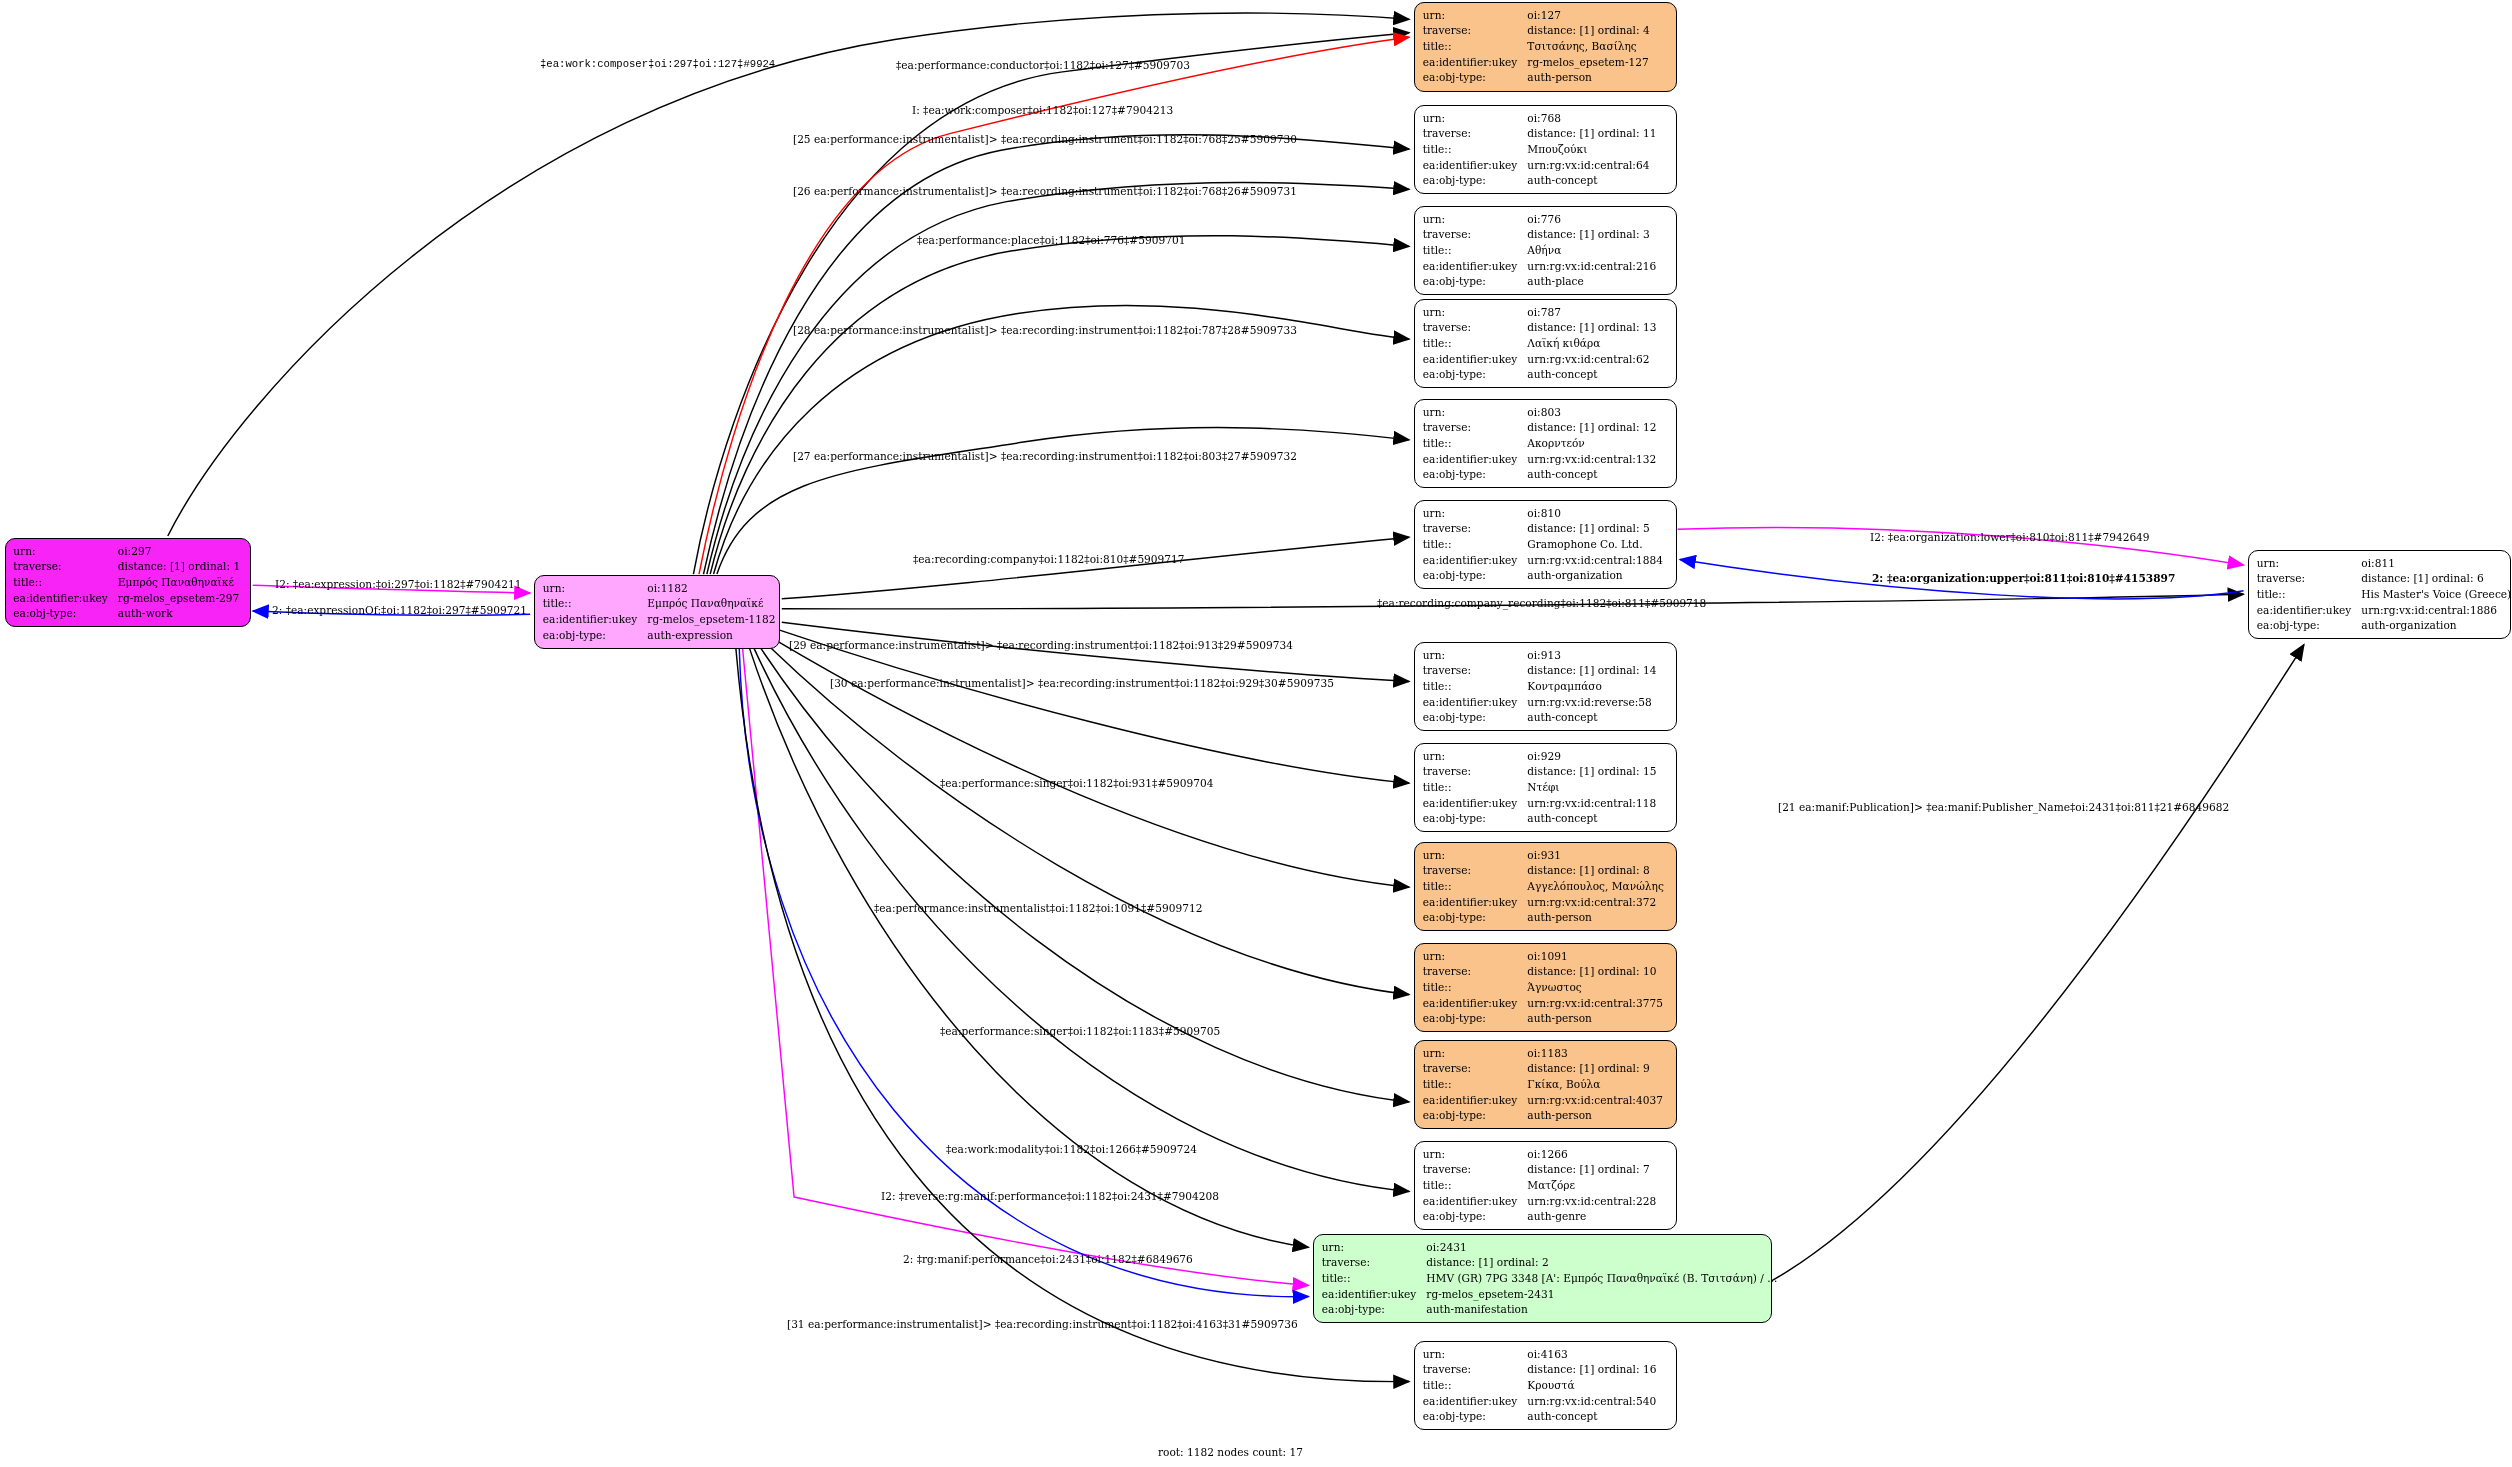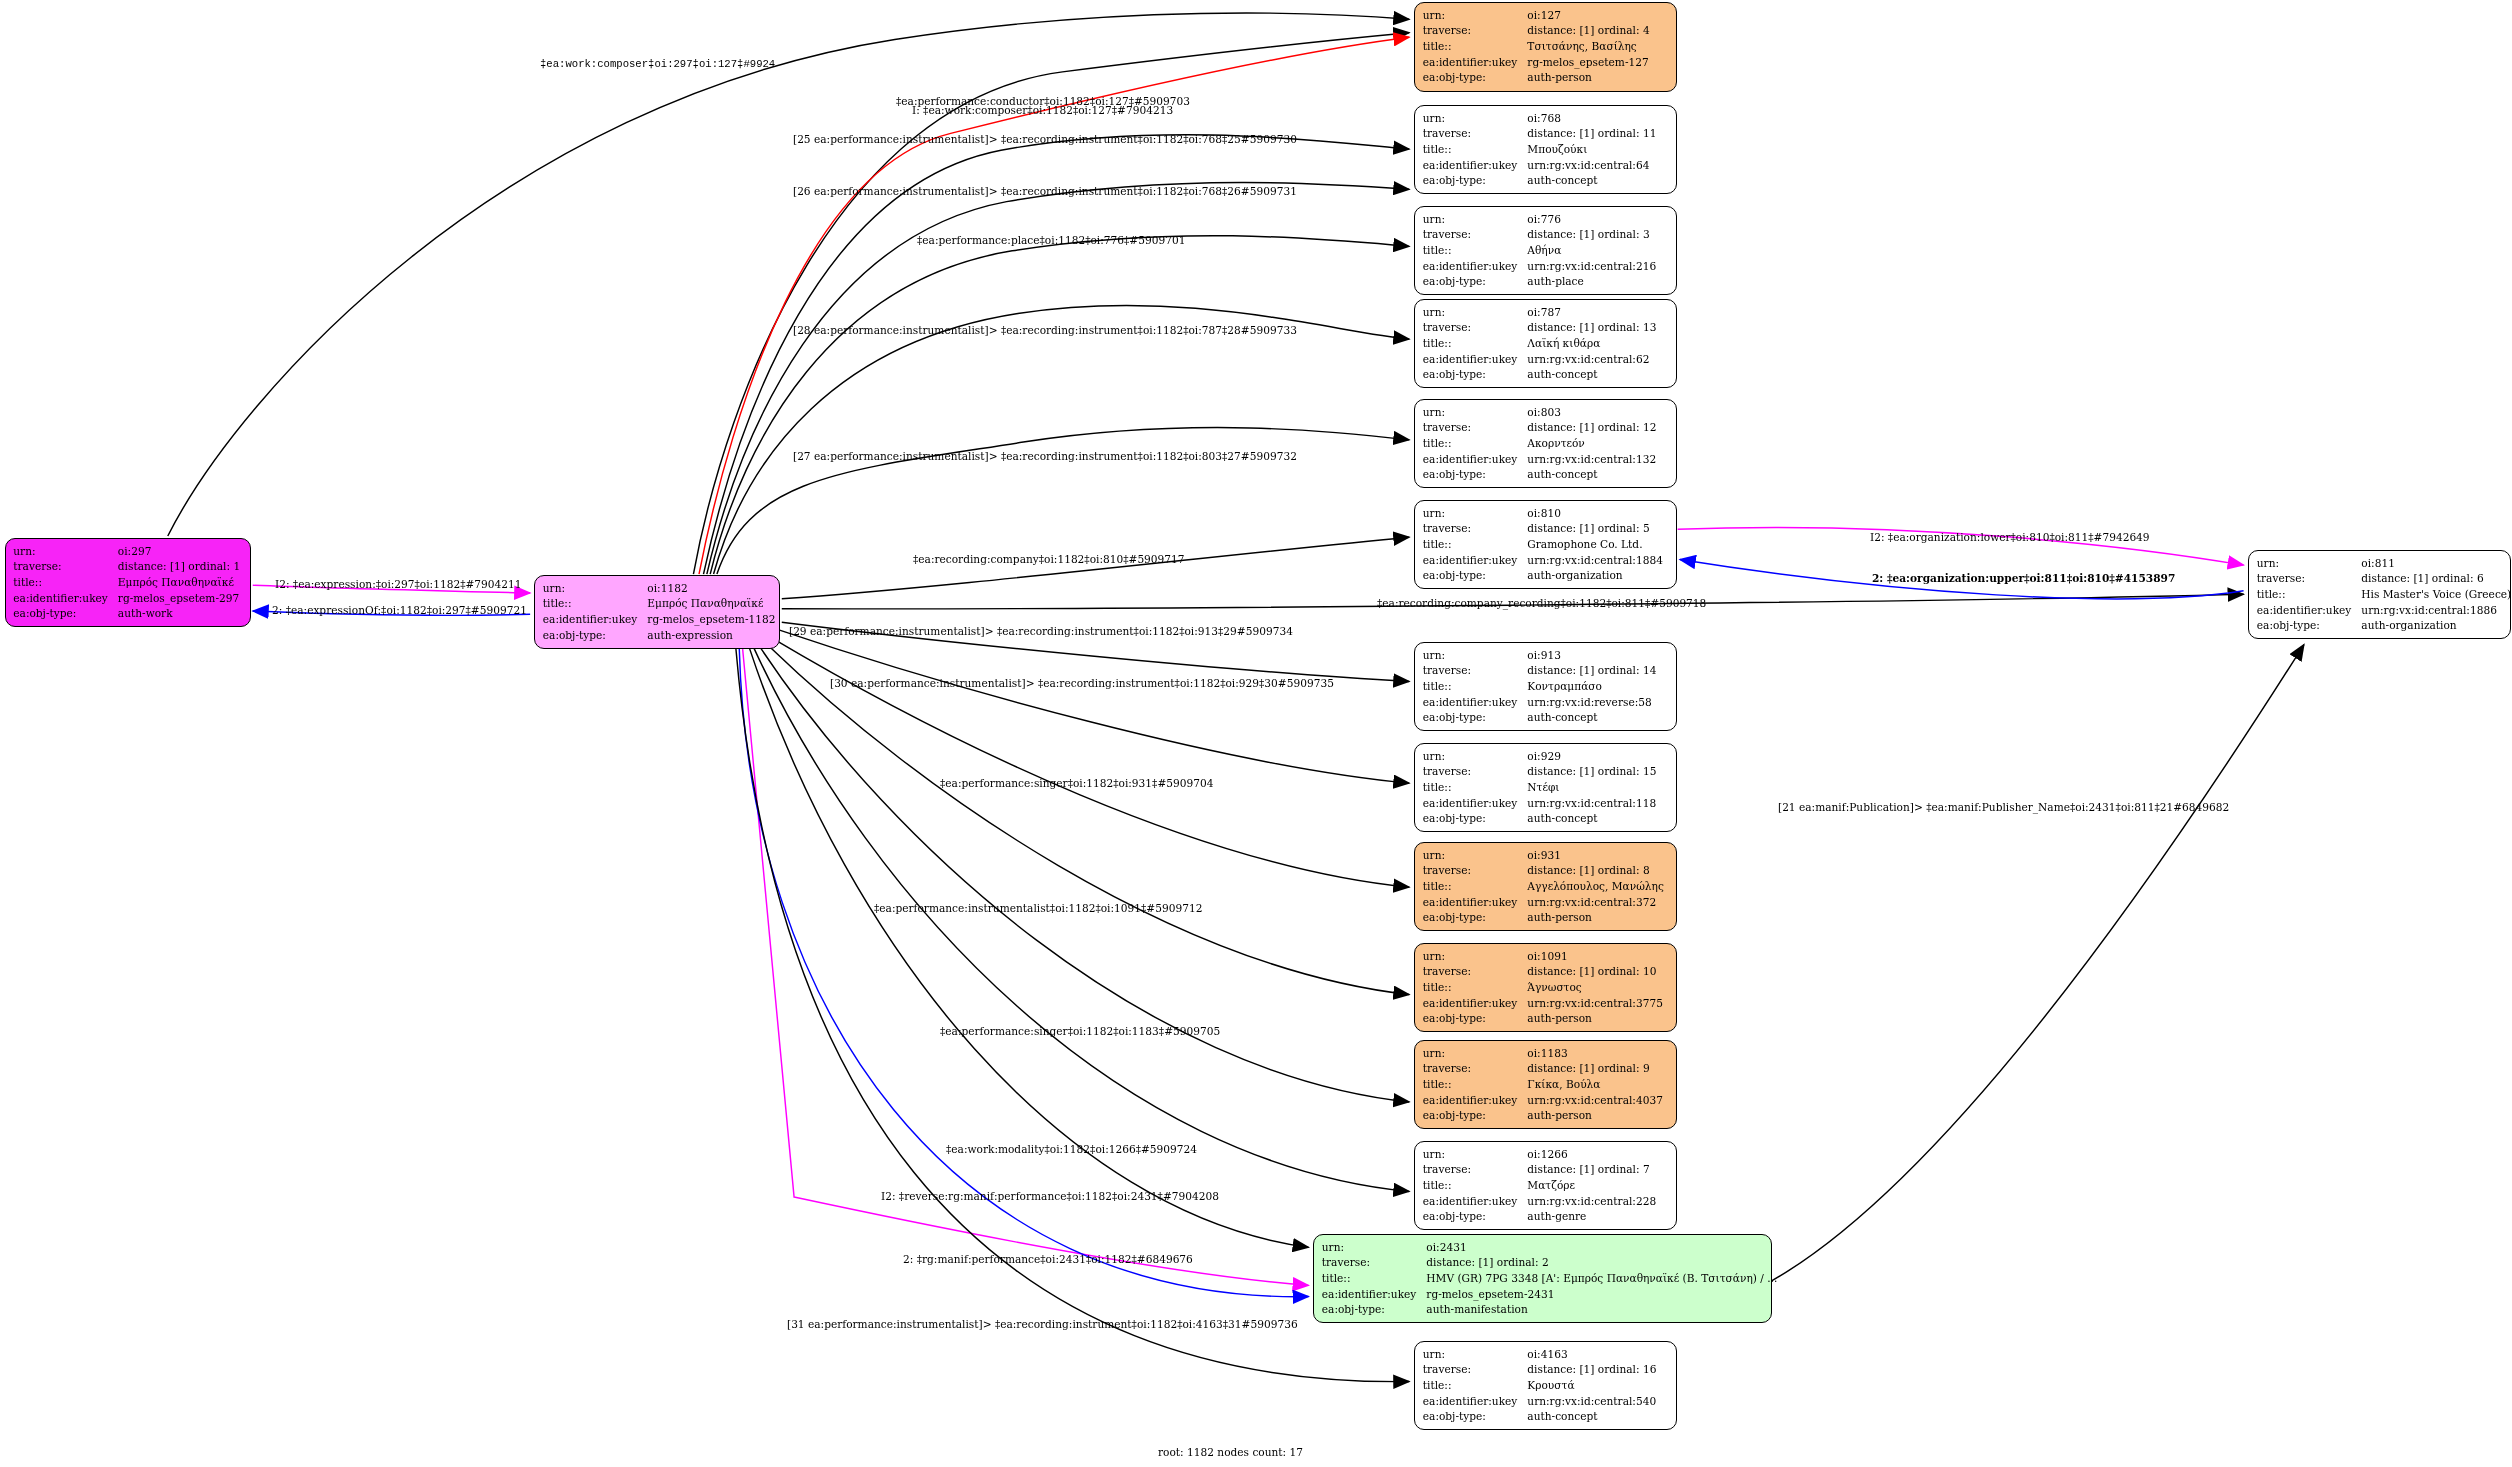--- a/index.html
+++ b/index.html
@@ -334,32 +334,32 @@
     <span class="v">distance: [1]     ordinal: 16</span>
     <span class="k">title::</span>
     <span class="v">Κρουστά</span>
     <span class="k">ea:identifier:ukey</span>
     <span class="v">urn:rg:vx:id:central:540</span>
     <span class="k">ea:obj-type:</span>
     <span class="v">auth-concept</span>
   </div>
 
   <div class="elabel" style="left:540px;top:58px;font-family:Liberation Mono, monospace;">‡ea:work:composer‡oi:297‡oi:127‡#9924</div>
-  <div class="elabel" style="left:896px;top:59px;margin-top:36px;">‡ea:performance:conductor‡oi:1182‡oi:127‡#5909703</div>
+  <div class="elabel" style="left:896px;top:59px;">‡ea:performance:conductor‡oi:1182‡oi:127‡#5909703</div>
   <div class="elabel" style="left:912px;top:104px;">I: ‡ea:work:composer‡oi:1182‡oi:127‡#7904213</div>
   <div class="elabel" style="left:793px;top:133px;">[25 ea:performance:instrumentalist]&gt; ‡ea:recording:instrument‡oi:1182‡oi:768‡25#5909730</div>
   <div class="elabel" style="left:793px;top:185px;">[26 ea:performance:instrumentalist]&gt; ‡ea:recording:instrument‡oi:1182‡oi:768‡26#5909731</div>
   <div class="elabel" style="left:917px;top:234px;">‡ea:performance:place‡oi:1182‡oi:776‡#5909701</div>
   <div class="elabel" style="left:793px;top:324px;">[28 ea:performance:instrumentalist]&gt; ‡ea:recording:instrument‡oi:1182‡oi:787‡28#5909733</div>
   <div class="elabel" style="left:793px;top:450px;">[27 ea:performance:instrumentalist]&gt; ‡ea:recording:instrument‡oi:1182‡oi:803‡27#5909732</div>
   <div class="elabel" style="left:913px;top:553px;">‡ea:recording:company‡oi:1182‡oi:810‡#5909717</div>
   <div class="elabel" style="left:1377px;top:597px;">‡ea:recording:company_recording‡oi:1182‡oi:811‡#5909718</div>
   <div class="elabel" style="left:1870px;top:531px;">I2: ‡ea:organization:lower‡oi:810‡oi:811‡#7942649</div>
   <div class="elabel" style="left:1872px;top:572px;font-weight:bold;">2: ‡ea:organization:upper‡oi:811‡oi:810‡#4153897</div>
-  <div class="elabel" style="left:789px;top:625px;">[29 ea:performance:instrumentalist]&gt; ‡ea:recording:instrument‡oi:1182‡oi:913‡29#5909734</div>
+  <div class="elabel" style="left:789px;top:639px;">[29 ea:performance:instrumentalist]&gt; ‡ea:recording:instrument‡oi:1182‡oi:913‡29#5909734</div>
   <div class="elabel" style="left:830px;top:677px;">[30 ea:performance:instrumentalist]&gt; ‡ea:recording:instrument‡oi:1182‡oi:929‡30#5909735</div>
   <div class="elabel" style="left:940px;top:777px;">‡ea:performance:singer‡oi:1182‡oi:931‡#5909704</div>
   <div class="elabel" style="left:874px;top:902px;">‡ea:performance:instrumentalist‡oi:1182‡oi:1091‡#5909712</div>
   <div class="elabel" style="left:940px;top:1025px;">‡ea:performance:singer‡oi:1182‡oi:1183‡#5909705</div>
   <div class="elabel" style="left:946px;top:1143px;">‡ea:work:modality‡oi:1182‡oi:1266‡#5909724</div>
   <div class="elabel" style="left:881px;top:1190px;">I2: ‡reverse:rg:manif:performance‡oi:1182‡oi:2431‡#7904208</div>
   <div class="elabel" style="left:903px;top:1253px;">2: ‡rg:manif:performance‡oi:2431‡oi:1182‡#6849676</div>
   <div class="elabel" style="left:787px;top:1318px;">[31 ea:performance:instrumentalist]&gt; ‡ea:recording:instrument‡oi:1182‡oi:4163‡31#5909736</div>
   <div class="elabel" style="left:1778px;top:801px;text-align:right;">[21 ea:manif:Publication]&gt; ‡ea:manif:Publisher_Name‡oi:2431‡oi:811‡21#6849682</div>
   <div class="elabel" style="left:275px;top:578px;">I2: ‡ea:expression:‡oi:297‡oi:1182‡#7904211</div>

